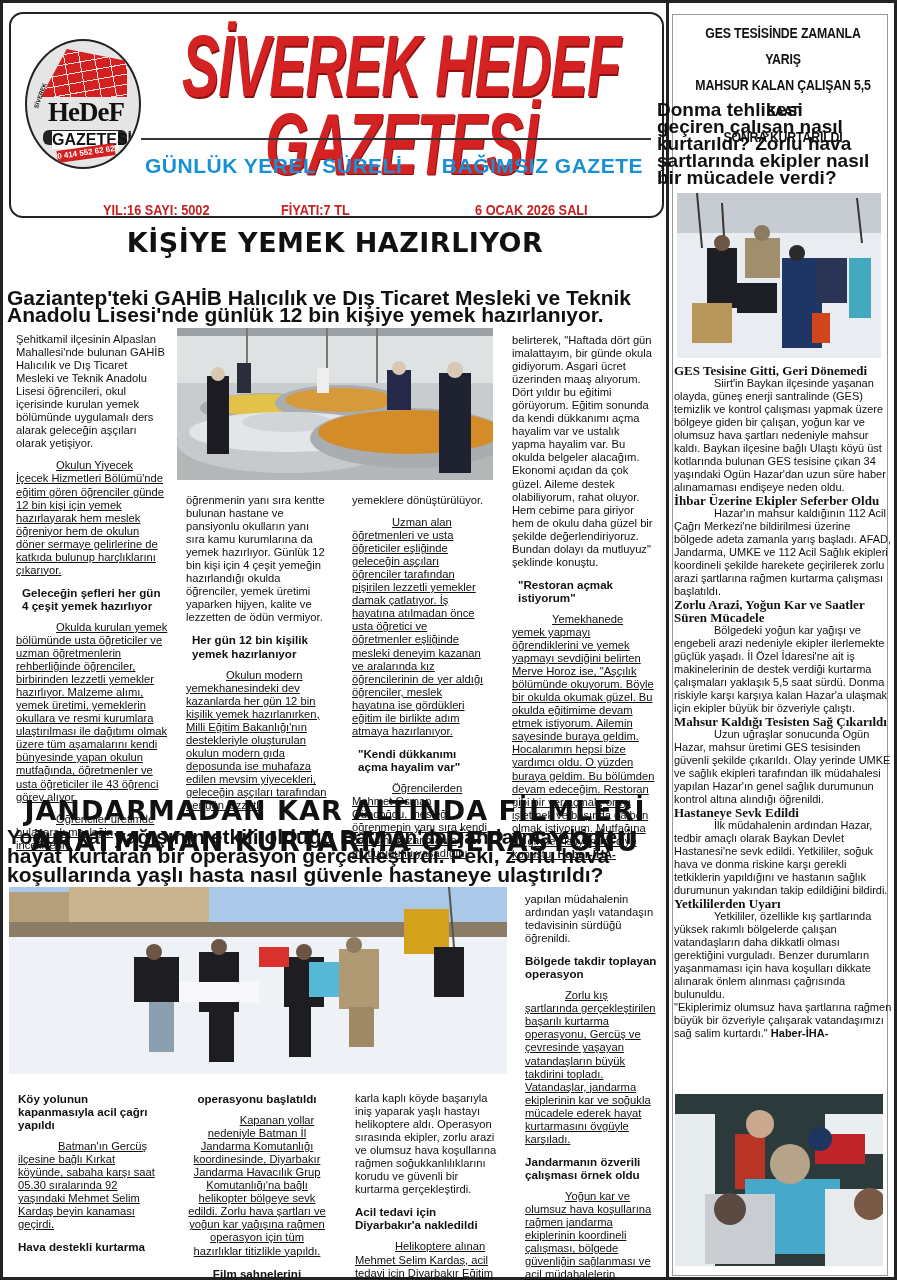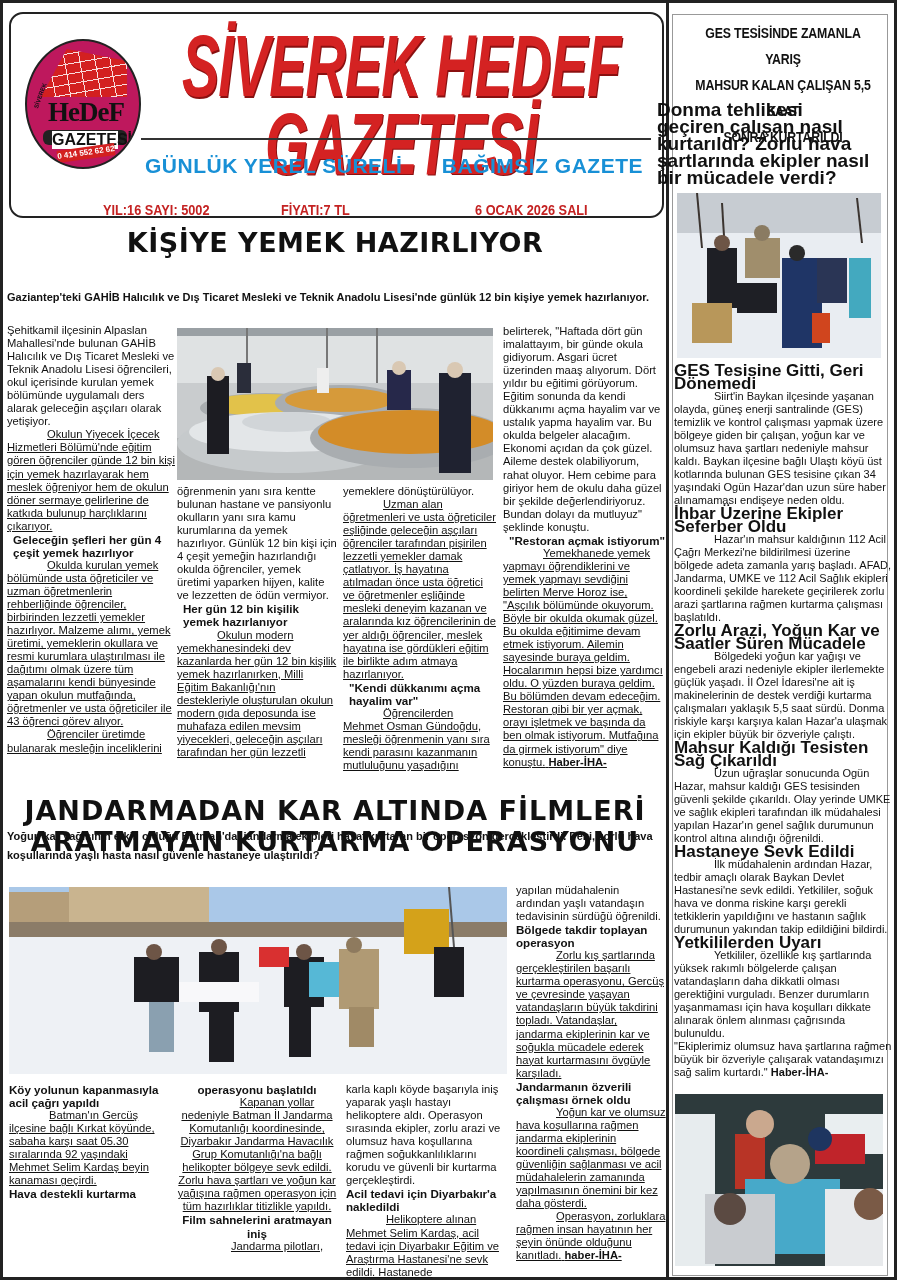--- a/index.html
+++ b/index.html
@@ -4,21 +4,21 @@
 <style>
   * { box-sizing: border-box; margin: 0; padding: 0; }
   html, body { width: 897px; height: 1280px; background: #fff; overflow: hidden; }
   body { position: relative; font-family: "Liberation Sans", sans-serif; color: #111; }
 
   .page-frame { position: absolute; left: 0; top: 0; width: 897px; height: 1280px; border: 3px solid #222; }
   .left-col-border { position: absolute; left: 666px; top: 0; width: 3px; height: 1280px; background: #222; }
 
   
   .masthead { position: absolute; left: 9px; top: 12px; width: 655px; height: 206px; border: 2px solid #222; border-radius: 14px; background: #fff; }
-  .logo { position: absolute; left: 14px; top: 25px; width: 116px; height: 130px; border: 2px solid #222; border-radius: 50%; background: #be185d; overflow: hidden; }
+  .logo { position: absolute; left: 14px; top: 25px; width: 116px; height: 130px; border: 2px solid #222; border-radius: 50%; background: #e5e5e5; overflow: hidden; }
   .logo-roof { position: absolute; left: 14px; top: 8px; width: 86px; height: 48px; background: #d32020; clip-path: polygon(30% 0, 100% 25%, 100% 100%, 0 100%); }
   .logo-roof::after { content: ""; position: absolute; inset: 0;
      background: repeating-linear-gradient(170deg, transparent 0 9px, #fff 9px 10px), repeating-linear-gradient(80deg, transparent 0 14px, #fff 14px 15px); opacity: .85; }
   .logo-siverek { position: absolute; left: 6px; top: 66px; font-size: 6px; font-weight: bold; transform: rotate(-70deg); transform-origin: left top; color: #111; }
   .logo-hedef { position: absolute; left: 12px; top: 56px; width: 94px; text-align: center; font-family: "Liberation Serif", serif; font-weight: bold; font-size: 27px; letter-spacing: -1px; color: #111; }
   .logo-gazetesi { position: absolute; left: 25px; top: 90px; width: 66px; text-align: center; font-family: "Liberation Sans Narrow", "Liberation Sans", sans-serif; font-weight: bold; font-size: 16px; color: #111; background: #fff; }
   .logo-gazetesi-bg { position: absolute; left: 16px; top: 89px; width: 84px; height: 15px; background: #222; border-radius: 6px; }
   .logo-phone { position: absolute; left: 30px; top: 106px; width: 58px; height: 12px; background: #d32020; color: #fff; font-size: 8px; font-weight: bold; text-align: center; line-height: 12px; transform: rotate(-8deg); }
 
   .title-main { position: absolute; left: 130px; top: 14px; width: 520px; text-align: center; font-family: "Liberation Sans", sans-serif; font-weight: 900; font-style: italic; font-size: 56px; letter-spacing: -1px; color: #d42222; transform: scaleY(1.55); transform-origin: top center; line-height: 50px; text-shadow: 1px 1px 0 #8a1010; }
@@ -27,40 +27,40 @@
   .meta-row { position: absolute; left: 80px; top: 187px; width: 560px; display: flex; font-size: 15px; font-weight: bold; color: #c42222; }
   .meta-row span { transform: scaleX(0.85); transform-origin: left; }
   .meta-issue { position: absolute; left: 12px; }
   .meta-price { position: absolute; left: 190px; }
   .meta-date { position: absolute; left: 384px; }
 
   
   .headline { position: absolute; left: 6px; width: 658px; text-align: center; font-family: "DejaVu Sans", sans-serif; font-weight: 900; color: #111; line-height: 33px; }
   .headline.h1 { top: 226px; font-size: 27px; letter-spacing: 0.5px; }
   .headline.h2 { top: 795px; font-size: 27px; letter-spacing: 1px; line-height: 31px; }
-  .deck { position: absolute; left: 7px; width: 656px; font-weight: bold; font-size: 11px; line-height: 17px; color: #111; }
+  .deck { position: absolute; left: 7px; width: 656px; font-weight: bold; font-size: 21px; line-height: 17px; color: #111; }
   .deck.d1 { top: 289px; }
   .deck.d2 { top: 827px; line-height: 19px; }
 
   
   .col { position: absolute; font-size: 11.2px; line-height: 13.05px; color: #111; }
-  .col p { margin: 0; }
+  .col p { margin: 9px; }
   .col .ind { text-indent: 40px; text-decoration: underline; }
   .col .sub { font-weight: bold; font-size: 11.6px; }
   .col .sub.center { padding-left: 6px; }
   .col b { font-weight: bold; }
 
   .photo { position: absolute; overflow: hidden; }
   .photo svg { display: block; width: 100%; height: 100%; }
 
   
   .side-head { position: absolute; left: 672px; top: 20px; width: 222px; text-align: center; font-family: "Liberation Sans", sans-serif; font-weight: 900; font-size: 14.5px; line-height: 26px; color: #111; transform: scaleX(0.85); transform-origin: center; letter-spacing: -0.2px; }
   .side-deck { position: absolute; left: 657px; top: 101px; width: 215px; font-weight: bold; font-size: 19px; line-height: 17px; color: #111; }
   .side-col { position: absolute; left: 674px; width: 218px; font-size: 11px; line-height: 13px; color: #111; }
-  .side-col .sub { font-weight: bold; font-size: 17px; }
+  .side-col .sub { font-weight: bold; font-size: 13px; font-family: Liberation Serif, serif; }
   .side-col .ind { text-indent: 40px; }
 </style>
 </head>
 <body>
 
 <div class="page-frame"></div>
 <div class="left-col-border"></div>
 
 <header class="masthead">
   <div class="logo">
@@ -249,21 +249,21 @@
   </div>
 
   <div class="side-col" style="top:364px;">
     <p class="sub">GES Tesisine Gitti, Geri Dönemedi</p>
     <p class="ind">Siirt'in Baykan ilçesinde yaşanan olayda, güneş enerji santralinde (GES) temizlik ve kontrol çalışması yapmak üzere bölgeye giden bir çalışan, yoğun kar ve olumsuz hava şartları nedeniyle mahsur kaldı. Baykan ilçesine bağlı Ulaştı köyü üst kotlarında bulunan GES tesisine çıkan 34 yaşındaki Ogün Hazar'dan uzun süre haber alınamaması endişeye neden oldu.</p>
     <p class="sub">İhbar Üzerine Ekipler Seferber Oldu</p>
     <p class="ind">Hazar'ın mahsur kaldığının 112 Acil Çağrı Merkezi'ne bildirilmesi üzerine bölgede adeta zamanla yarış başladı. AFAD, Jandarma, UMKE ve 112 Acil Sağlık ekipleri koordineli şekilde harekete geçirilerek zorlu arazi şartlarına rağmen kurtarma çalışması başlatıldı.</p>
     <p class="sub">Zorlu Arazi, Yoğun Kar ve Saatler Süren Mücadele</p>
     <p class="ind">Bölgedeki yoğun kar yağışı ve engebeli arazi nedeniyle ekipler ilerlemekte güçlük yaşadı. İl Özel İdaresi'ne ait iş makinelerinin de destek verdiği kurtarma çalışmaları yaklaşık 5,5 saat sürdü. Donma riskiyle karşı karşıya kalan Hazar'a ulaşmak için ekipler büyük bir özveriyle çalıştı.</p>
     <p class="sub">Mahsur Kaldığı Tesisten Sağ Çıkarıldı</p>
-    <p class="ind">Uzun uğraşlar sonucunda Ogün Hazar, mahsur kaldığı GES tesisinden güvenli şekilde çıkarıldı. Olay yerinde UMKE ve sağlık ekipleri tarafından ilk müdahalesi yapılan Hazar'ın genel sağlık durumunun kontrol altına alındığı öğrenildi.</p>
+    <p class="ind">Uzun uğraşlar sonucunda Ogün Hazar, mahsur üretimi GES tesisinden güvenli şekilde çıkarıldı. Olay yerinde UMKE ve sağlık ekipleri tarafından ilk müdahalesi yapılan Hazar'ın genel sağlık durumunun kontrol altına alındığı öğrenildi.</p>
     <p class="sub">Hastaneye Sevk Edildi</p>
     <p class="ind">İlk müdahalenin ardından Hazar, tedbir amaçlı olarak Baykan Devlet Hastanesi'ne sevk edildi. Yetkililer, soğuk hava ve donma riskine karşı gerekli tetkiklerin yapıldığını ve hastanın sağlık durumunun yakından takip edildiğini bildirdi.</p>
     <p class="sub">Yetkililerden Uyarı</p>
     <p class="ind">Yetkililer, özellikle kış şartlarında yüksek rakımlı bölgelerde çalışan vatandaşların daha dikkatli olması gerektiğini vurguladı. Benzer durumların yaşanmaması için hava koşulları dikkate alınarak önlem alınması çağrısında bulunuldu.</p>
     <p><span>"Ekiplerimiz olumsuz hava şartlarına rağmen büyük bir özveriyle çalışarak vatandaşımızı sağ salim kurtardı."</span> <b>Haber-İHA-</b></p>
   </div>
 
   <div class="photo" style="left:675px; top:1094px; width:208px; height:172px;">
     <svg viewBox="0 0 208 172" preserveAspectRatio="none">
       <rect width="208" height="172" fill="#2d3a3c"></rect>

